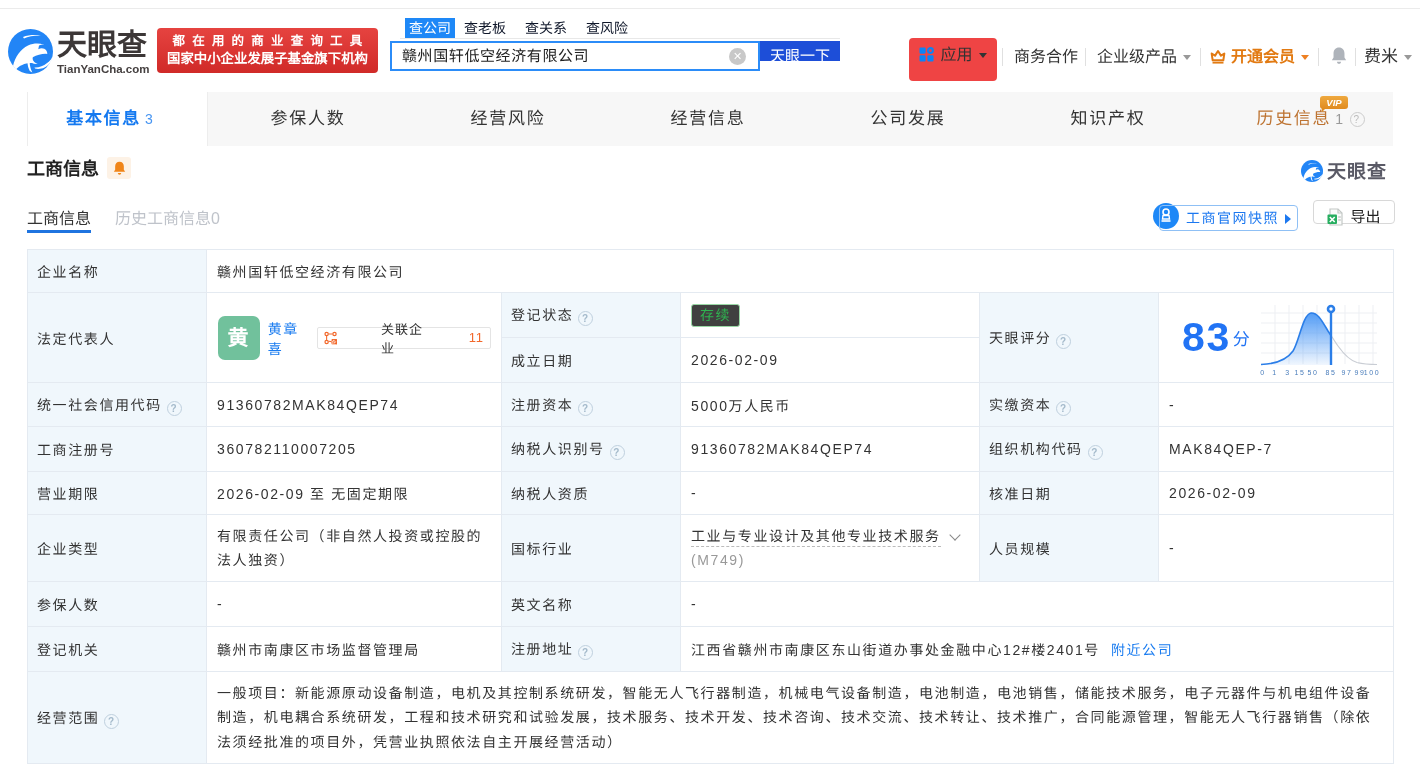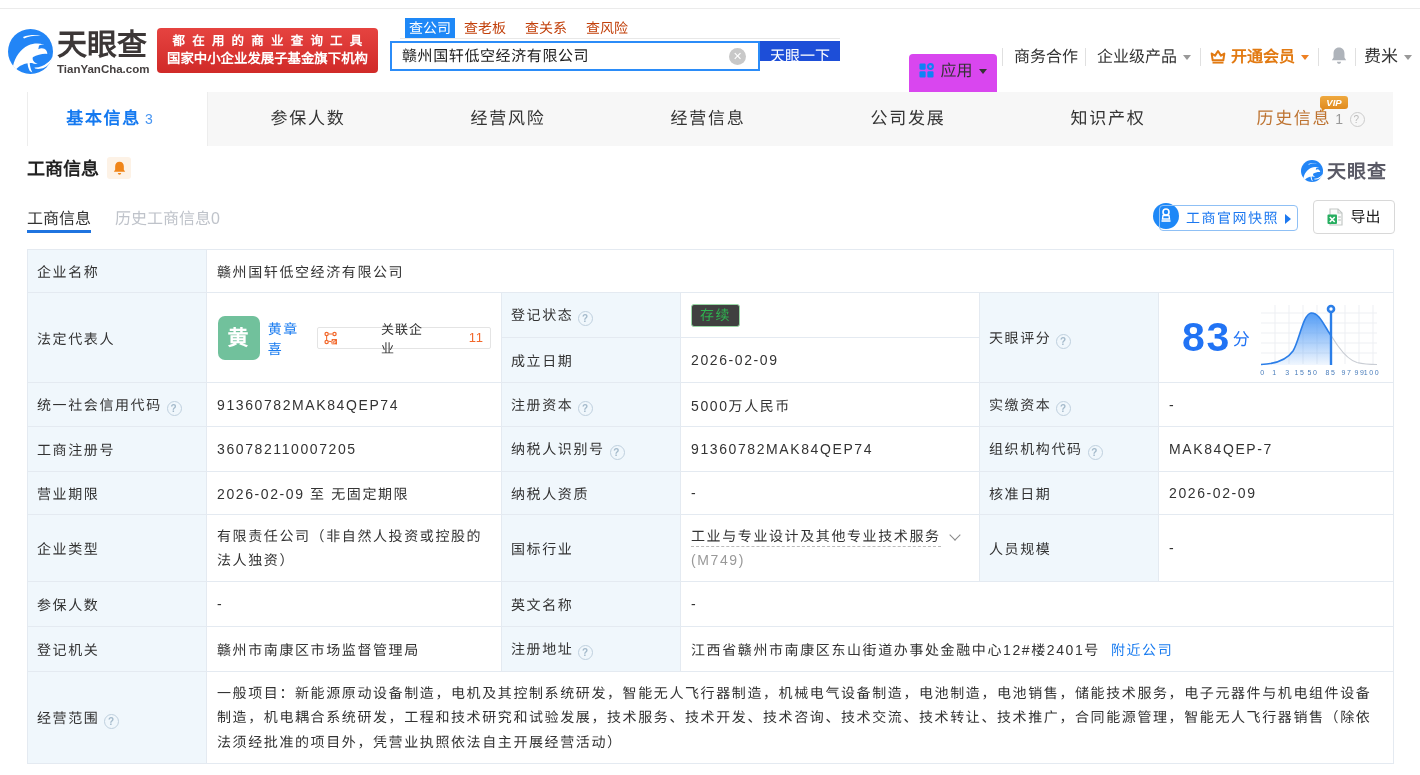--- a/index.html
+++ b/index.html
@@ -12,31 +12,31 @@
   #logo { left:8px; top:29px; }
   #logotxt { left:57px; top:31px; width:92px; }
   #logotxt .cn { font-size:30px; font-weight:bold; color:#3c3737; letter-spacing:0; line-height:28px; }
   #logotxt .en { font-size:11.5px; font-weight:bold; color:#454040; letter-spacing:0; margin-top:4px; }
   #redbox { left:157px; top:28px; width:221px; height:45px; background:linear-gradient(180deg,#e64340,#d02a28); border-radius:4px; color:#fff; text-align:center; padding-top:5px; overflow:hidden; }
   #redbox .l1 { font-size:12.5px; font-weight:bold; letter-spacing:7.2px; line-height:17px; text-indent:7px; white-space:nowrap; }
   #redbox .l2 { font-size:13.4px; font-weight:bold; letter-spacing:0; line-height:17px; white-space:nowrap; }
 
   
   #stabs { left:405px; top:18px; height:21px; font-size:14px; }
-  #stabs span { display:inline-block; vertical-align:top; line-height:20px; color:#c2410c; }
+  #stabs span { display:inline-block; vertical-align:top; line-height:20px; color:#0f172a; }
   #stabs .on { background:#1e88f7; color:#fff; padding:0 4px; margin-right:9px; }
   #stabs .g { margin-right:19px; }
   #stabline { left:400px; top:38px; width:440px; height:1px; background:#e8e8e8; }
   #sinput { left:390px; top:41px; width:370px; height:30px; border:2px solid #2b8cf8; background:#fff; line-height:26px; font-size:15px; padding-left:10px; color:#222; letter-spacing:0.6px; }
   #sclear { left:729px; top:48px; width:17px; height:17px; border-radius:50%; background:#c8c8c8; color:#fff; font-size:11px; line-height:17px; text-align:center; }
   #sbtn { left:760px; top:41px; width:80px; height:20px; background:#1d4ed8; color:#fff; font-size:15px; text-align:center; line-height:30px;text-decoration:underline; }
 
   
   .rmenu { top:42px; height:30px; line-height:30px; font-size:16px; color:#333; }
-  #mApp { left:909px; top:38px; height:43px; line-height:34px; width:88px; background:#d946ef; border-radius:4px; text-align:center;margin-top:16px; }
+  #mApp { left:909px; top:38px; height:43px; line-height:34px; width:88px; background:#ef4444; border-radius:4px; text-align:center; }
   .sep { top:48px; width:1px; height:18px; background:#e0e0e0; }
   .caret { display:inline-block; width:0; height:0; border-left:4.5px solid transparent; border-right:4.5px solid transparent; border-top:5.5px solid #333; vertical-align:middle; margin-left:6px; }
   .caret.gray { border-top-color:#999; }
   .caret.or { border-top-color:#ee8022; }
 
   
   #tabbar { left:27px; top:92px; width:1366px; height:54px; background:#f7f7f7; font-size:17px; }
   #tabbar .tab { position:absolute; top:0; height:54px; line-height:54px; text-align:center; color:#333; letter-spacing:1.7px; }
   #tabbar .tab.active { background:#fff; color:#1479f0; font-weight:bold; border-left:1px solid #ededed; border-right:1px solid #ededed; padding-right:16px; }
   #tabbar .cnt { font-size:14px; font-weight:normal; color:#4795f2; margin-left:4px; letter-spacing:0; }
@@ -45,21 +45,21 @@
   #secTitle { left:27px; top:154px; font-size:18px; font-weight:bold; color:#222; }
   #bellbox { left:107px; top:157px; width:24px; height:22px; background:#fdf2e6; border-radius:3px; text-align:center; }
   #wmark { left:1301px; top:156px; }
 
   #subtab1 { left:27px; top:205px; font-size:16px; color:#333; }
   #subtab2 { left:115px; top:205px; font-size:16px; color:#bfc3ca; }
   #subline { left:27px; top:230px; width:64px; height:3px; background:#1f74e0; }
 
   #snapBtn { left:1159px; top:205px; width:139px; height:26px; border:1px solid #8fc0f5; border-radius:4px; color:#1c78f0; font-size:14px; line-height:24px; padding-left:26px; letter-spacing:1.5px; }
   #snapCircle { left:1153px; top:203px; width:26px; height:26px; border-radius:50%; background:#1e88f7; }
-  #expBtn { left:1313px; top:200px; width:82px; height:34px; border:1px solid #d8d8d8; border-radius:4px; font-size:15px; color:#222; text-align:center; line-height:31px; }
+  #expBtn { left:1313px; top:200px; width:82px; height:24px; border:1px solid #d8d8d8; border-radius:4px; font-size:15px; color:#222; text-align:center; line-height:31px; }
 
   
   #tbl { position:absolute; left:27px; top:249px; border-collapse:collapse; table-layout:fixed; }
   #tbl td { border:1px solid #e4eaf1; font-size:14px; color:#333; padding:2px 10px; vertical-align:middle; letter-spacing:1.6px; }
   #tbl td.lbl { background:#f0f7fc; padding-left:9px; }
   #tbl td.val { background:#fff; }
   .qm { display:inline-block; width:15px; height:15px; line-height:14px; border:1px solid #bfd0de; border-radius:50%; color:#a4bacb; font-size:10px; text-align:center; margin-left:5px; vertical-align:-2px; font-weight:bold; }
   .tag-green { display:inline-block; height:23px; line-height:21px; padding:0 8px; background:#404040; border:1px solid #99d8a5; border-radius:3px; color:#2fb350; font-size:14px; }
   .avatar { display:inline-block; width:45px; height:44px; background:#71c19c; border-radius:7px; color:#fff; font-size:21px; font-weight:bold; text-align:center; line-height:44px; vertical-align:middle; }
   .bluelink { color:#1a7cf0; }

